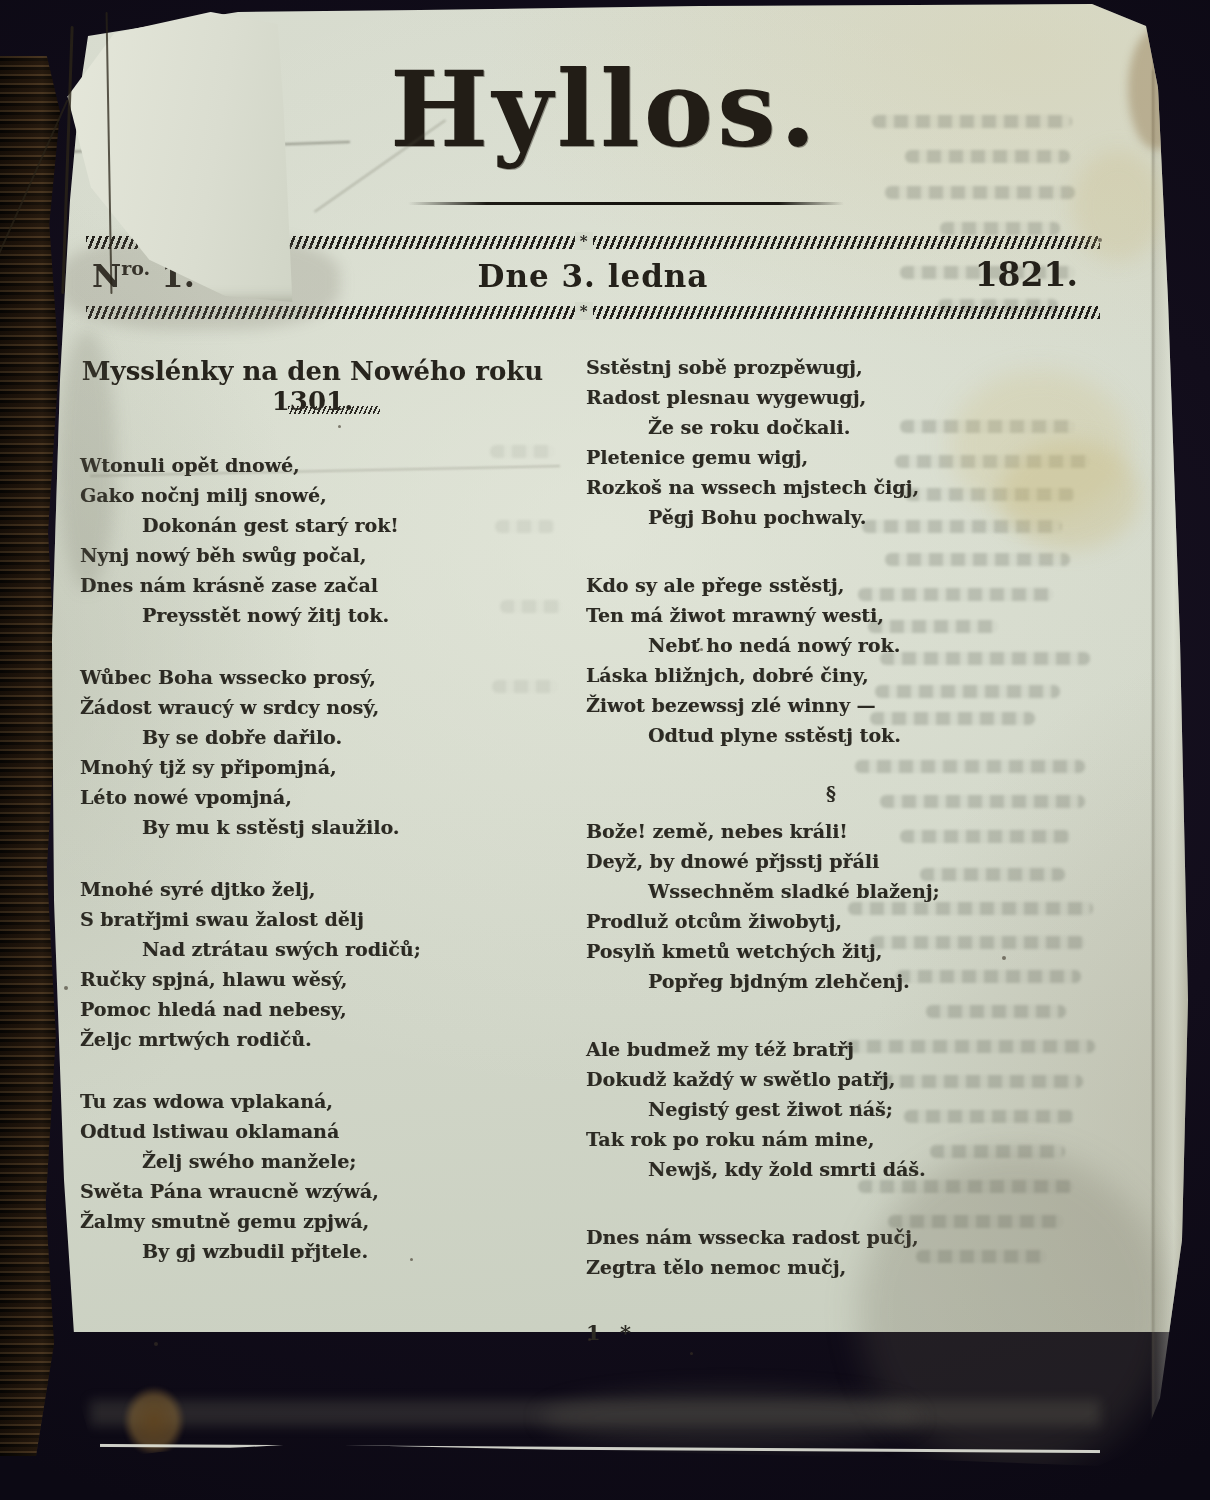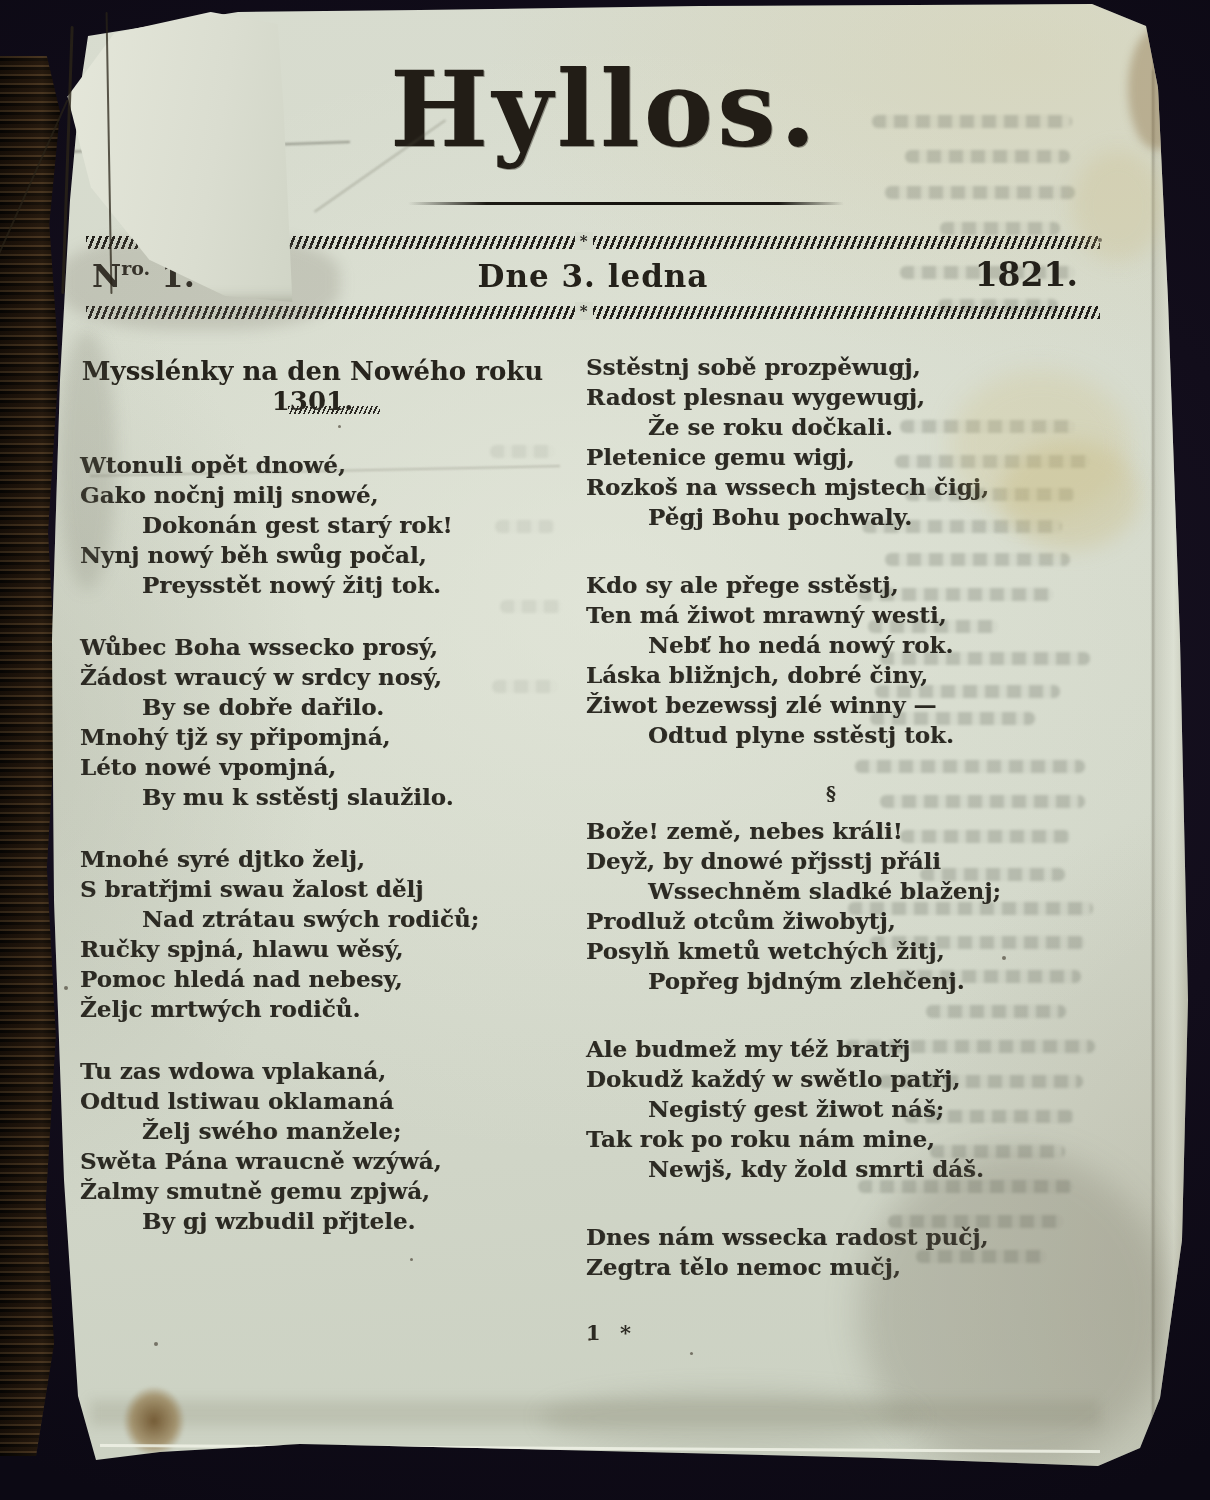--- a/index.html
+++ b/index.html
@@ -8,21 +8,21 @@
          font-family:"DejaVu Serif","Liberation Serif",serif;}
 
   
   .spine{position:absolute;left:0;top:56px;width:60px;height:1400px;
     background:
       repeating-linear-gradient(0deg, rgba(0,0,0,.55) 0 3px, rgba(96,72,44,.40) 3px 5px, rgba(26,16,8,.6) 5px 9px),
       linear-gradient(90deg,#0d0a06 0%,#2a1d10 45%,#3a2a19 70%,#120c06 100%);
     clip-path:polygon(0 0,78% 0,100% 4%,82% 12%,98% 22%,80% 34%,95% 46%,78% 58%,93% 70%,76% 82%,90% 92%,60% 100%,0 100%);}
 
   
-  .page{position:absolute;left:0;top:0;width:1210px;height:1500px;
+  .page{position:absolute;left:0;top:0;width:1210px;height:1332px;
     clip-path:polygon(88px 36px,150px 26px,238px 12px,420px 10px,700px 6px,1092px 4px,
       1146px 26px,1158px 88px,1168px 300px,1180px 640px,1188px 1000px,1182px 1240px,
       1160px 1398px,1140px 1448px,1098px 1466px,880px 1458px,560px 1450px,300px 1444px,
       160px 1452px,96px 1460px,78px 1396px,64px 1180px,54px 900px,52px 640px,60px 380px,
       70px 200px,80px 90px);
     background:
       radial-gradient(900px 500px at 85% 4%, rgba(214,203,158,.30), transparent 60%),
       radial-gradient(700px 900px at 103% 86%, rgba(148,138,116,.30), transparent 55%),
       radial-gradient(800px 1200px at 0% 50%, rgba(165,169,152,.35), transparent 40%),
       radial-gradient(1000px 800px at 50% 40%, rgba(236,239,227,.50), transparent 70%),
@@ -49,21 +49,21 @@
   .issue-year{position:absolute;right:22px;top:0;font-size:33px;font-weight:bold;}
 
   
   .poem-title{position:absolute;left:80px;top:356px;width:465px;text-align:center;z-index:5;
     font-size:26px;font-weight:bold;color:#27241d;}
   .squiggle{position:absolute;left:288px;top:406px;width:92px;height:8px;z-index:5;
     background:repeating-linear-gradient(115deg,#2b2823 0 1.6px,transparent 1.6px 4.2px);}
   .col{position:absolute;z-index:5;color:#2c2a23;}
   .col-left{left:80px;top:450px;width:468px;}
   .col-right{left:586px;top:352px;width:490px;}
-  .line{height:30px;line-height:30px;font-size:23px;font-weight:bold;white-space:pre;
+  .line{height:30px;line-height:30px;font-size:19px;font-weight:bold;white-space:pre;
     text-shadow:0.4px 0.4px 0 rgba(44,42,35,.35);}
   .line.indent{padding-left:62px;}
   .col-left .stanza{margin-bottom:32px;}
   .col-right .stanza{margin-bottom:38px;}
   .stanza-ornament{height:28px;margin:-6px 0 6px 0;text-align:center;font-size:19px;font-weight:bold;color:#2c2a23;}
   .signature{margin-top:0;font-size:21px;font-weight:bold;letter-spacing:6px;color:#2c2a23;}
 
   
   .flap{position:absolute;left:50px;top:6px;width:292px;height:302px;z-index:6;
     clip-path:polygon(6% 30%,22% 9%,55% 2%,78% 6%,80% 34%,83% 98%,60% 96%,34% 84%,14% 60%);
@@ -172,20 +172,21 @@
 
     <div class="poem-title">Mysslénky na den Nowého roku 1301.</div>
     <div class="squiggle"></div>
 
     <div class="col col-left">
         <div class="stanza">
           <div class="line">Wtonuli opět dnowé,</div>
           <div class="line">Gako nočnj milj snowé,</div>
           <div class="line indent">Dokonán gest starý rok!</div>
           <div class="line">Nynj nowý běh swůg počal,</div>
+          <div class="line">Dnes nám krásně zase začal</div>
           <div class="line indent">Preysstět nowý žitj tok.</div>
         </div>
         <div class="stanza">
           <div class="line">Wůbec Boha wssecko prosý,</div>
           <div class="line">Žádost wraucý w srdcy nosý,</div>
           <div class="line indent">By se dobře dařilo.</div>
           <div class="line">Mnohý tjž sy připomjná,</div>
           <div class="line">Léto nowé vpomjná,</div>
           <div class="line indent">By mu k sstěstj slaužilo.</div>
         </div>

